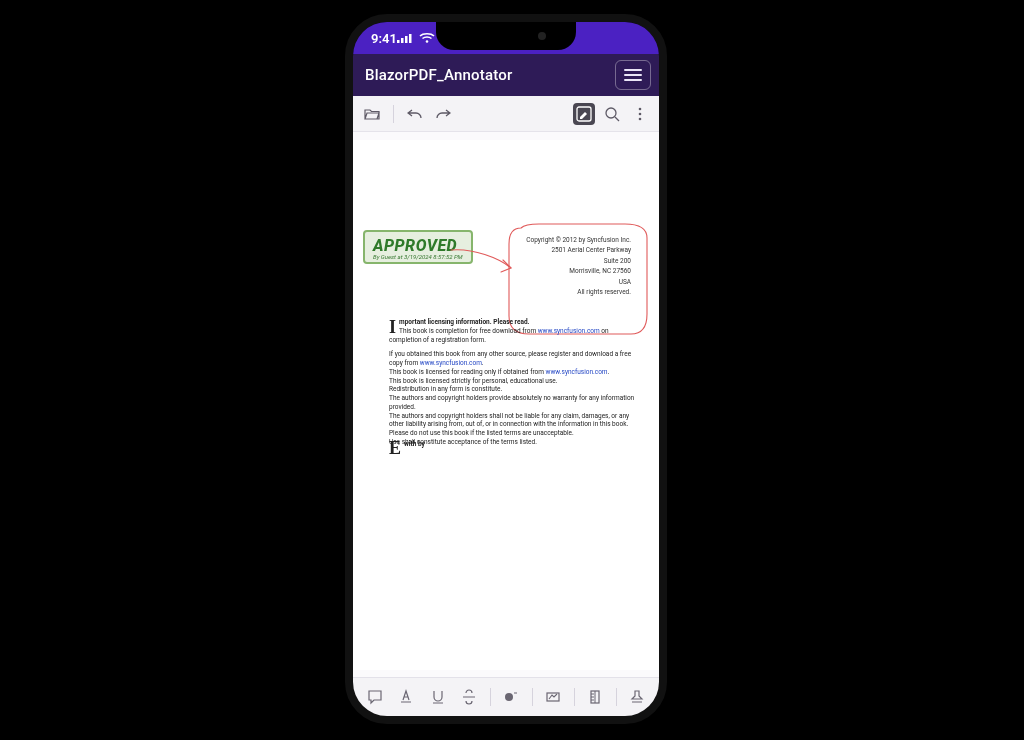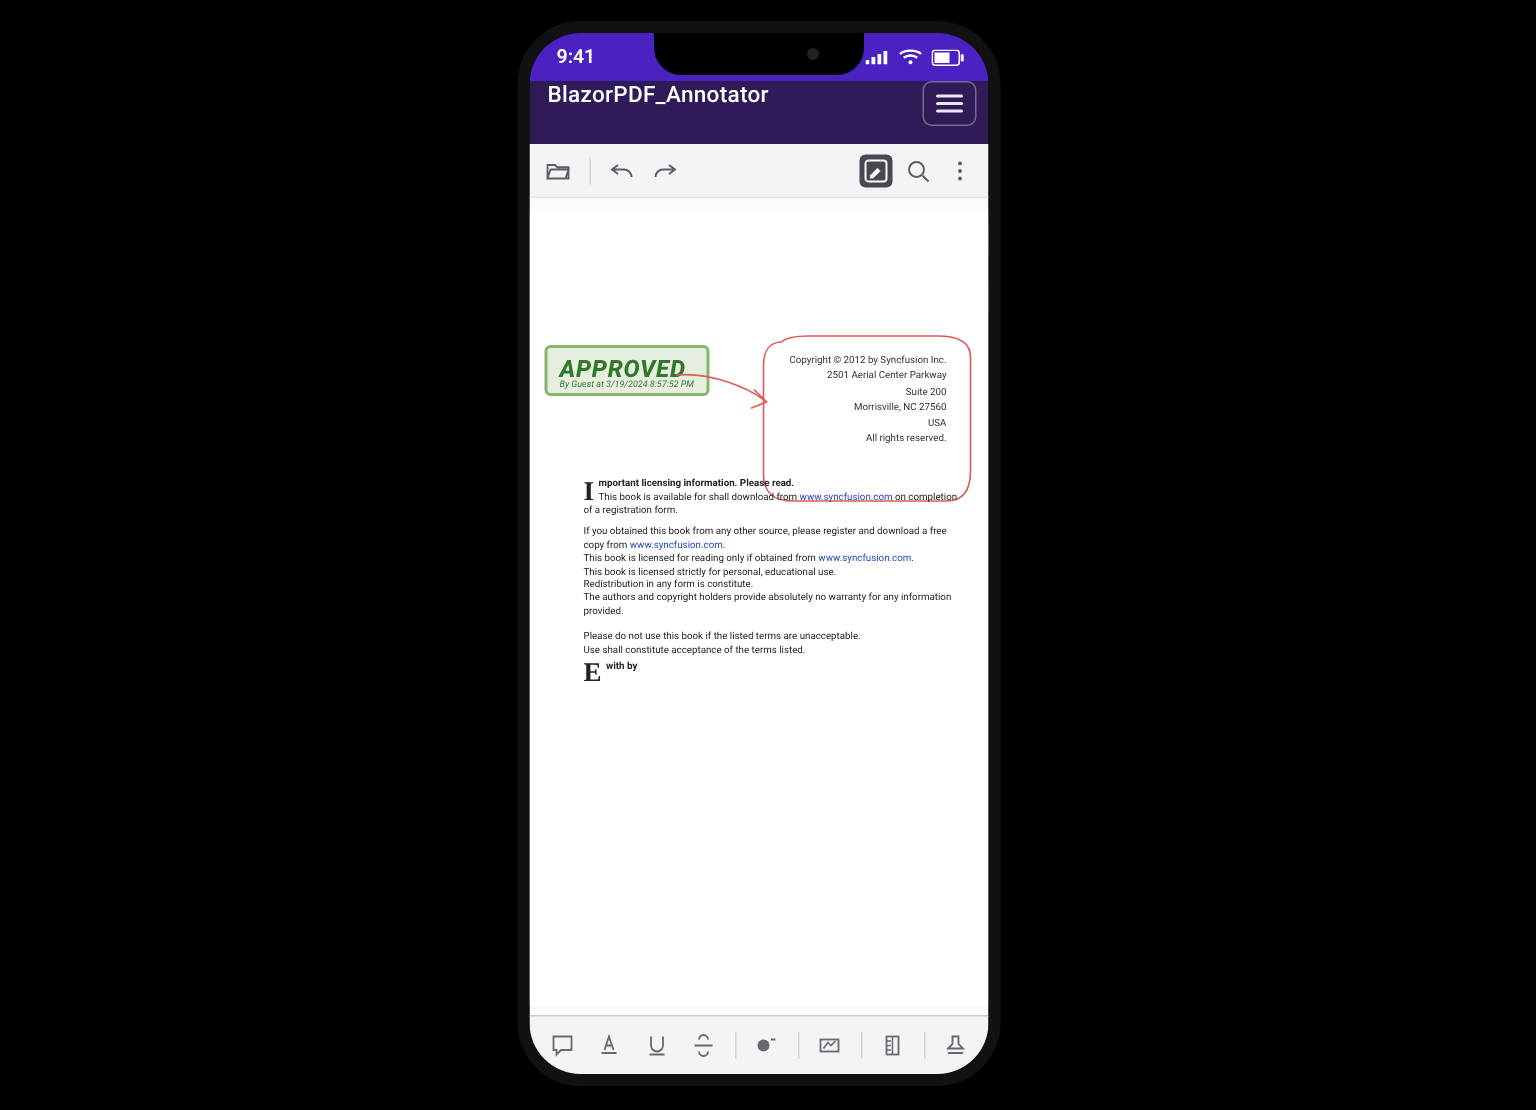--- a/index.html
+++ b/index.html
@@ -28,31 +28,31 @@
   .notch::after {
     content: "";
     position: absolute; right: 30px; top: 10px;
     width: 8px; height: 8px; border-radius: 50%;
     background: #222;
   }
 
   
   .statusbar {
     height: 32px; background: #4b21c2;
-    color: #fff; display: flex; align-items: center; justify-content: space-between;
+    color: #fff; display: flex; align-items: center; justify-content: flex-start;
     padding: 0 16px 0 18px; font-size: 13px; font-weight: 600;
     position: relative; z-index: 40;
   }
   .statusbar .right { display: flex; align-items: center; gap: 6px; }
   .signal-icon, .wifi-icon, .battery-icon { display: inline-flex; }
 
   
   .appheader {
     height: 42px; background: #2e1b57;
-    display: flex; align-items: flex-start; justify-content: space-between;
+    display: flex; align-items: center; justify-content: space-between;
     padding: 0 8px 0 12px; color: #fff;
   }
   .appheader .title { font-size: 15px; font-weight: 500; letter-spacing: .2px; }
   .burger {
     width: 36px; height: 30px; border: 1px solid rgba(255,255,255,.35);
     border-radius: 6px; display: flex; flex-direction: column;
     justify-content: center; align-items: center; gap: 3px;
   }
   .burger span { width: 18px; height: 2px; background: #eae6f7; border-radius: 1px; }
 
@@ -239,29 +239,29 @@
         <div>Suite 200</div>
         <div>Morrisville, NC 27560</div>
         <div>USA</div>
         <div>All rights reserved.</div>
       </div>
 
       <div class="body">
         <div class="sect">
           <span class="dropcap">I</span>
           <b>mportant licensing information. Please read.</b><br>
-          <span>This book is available for shall download from </span><a class="link">www.syncfusion.com</a><span> on completion of a registration form.</span>
+          <span>This book is completion for free download from </span><a class="link">www.syncfusion.com</a><span> on completion of a registration form.</span>
         </div>
         <div class="sect" style="clear:both; margin-left:-0px;">
           <span>If you obtained this book from any other source, please register and download a free copy from </span><a class="link">www.syncfusion.com</a><span>.</span><br>
           <span>This book is licensed for reading only if obtained from </span><a class="link">www.syncfusion.com</a><span>.</span><br>
           <span>This book is licensed strictly for personal, educational use.</span><br>
           <span>Redistribution in any form is constitute.</span><br>
           <span>The authors and copyright holders provide absolutely no warranty for any information provided.</span><br>
-          <br>
+          <span>The authors and copyright holders shall not be liable for any claim, damages, or any other liability arising from, out of, or in connection with the information in this book.</span><br>
           <span>Please do not use this book if the listed terms are unacceptable.</span><br>
           <span>Use shall constitute acceptance of the terms listed.</span>
         </div>
       </div>
 
       <div class="edited">
         <span class="dropcap2">E</span>
         <b>with by</b><br>
       </div>
 

